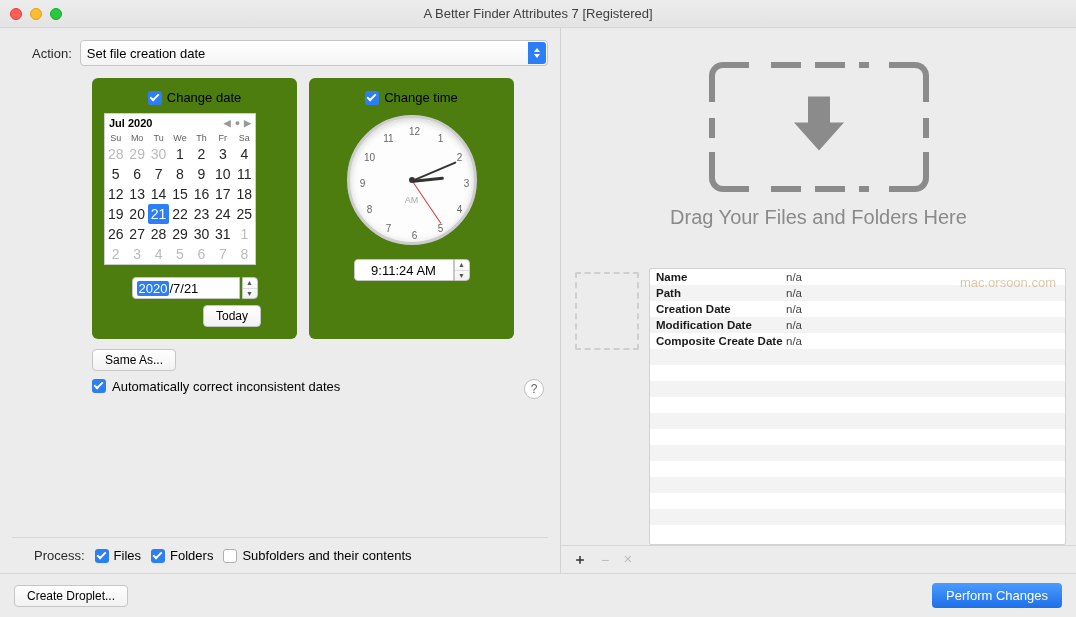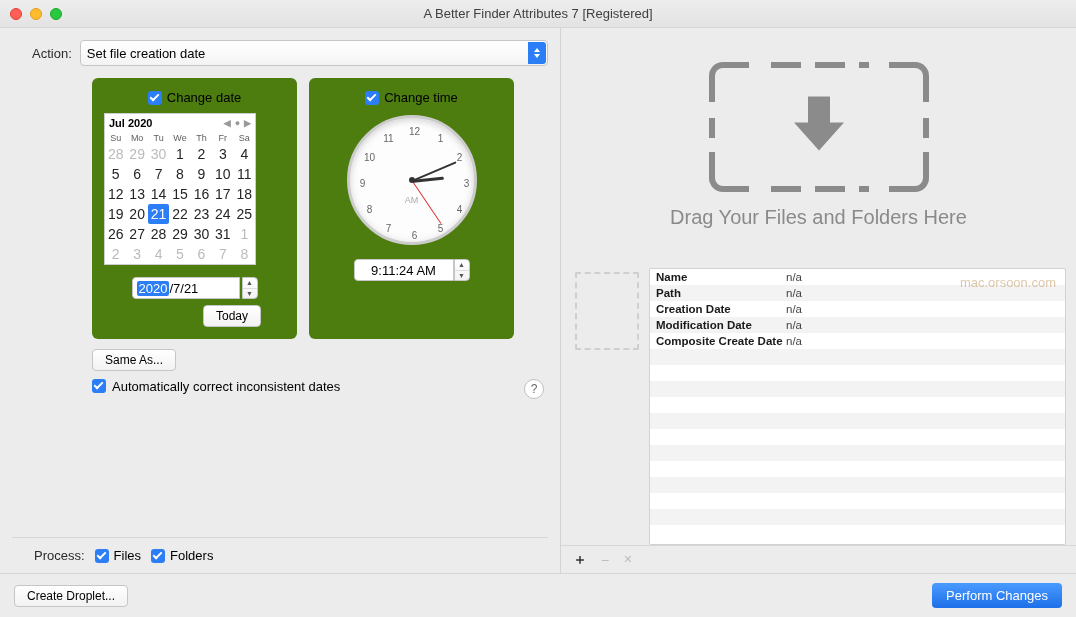--- a/index.html
+++ b/index.html
@@ -245,20 +245,24 @@
     <div class="process-bar">
       <span class="lbl">Process:</span>
       <div class="chk">
           <div class="chkbox"></div>
           <span>Files</span>
         </div>
       <div class="chk">
           <div class="chkbox"></div>
           <span>Folders</span>
         </div>
+      <div class="chk">
+          <div class="chkbox unchecked"></div>
+          <span>Subfolders and their contents</span>
+        </div>
     </div>
   </div>
 
   <div class="right">
     <div class="dropzone">
       <div class="dz-icon">
         <div class="dz-corner tl"></div>
           <div class="dz-corner tr"></div>
           <div class="dz-corner bl"></div>
           <div class="dz-corner br"></div>

